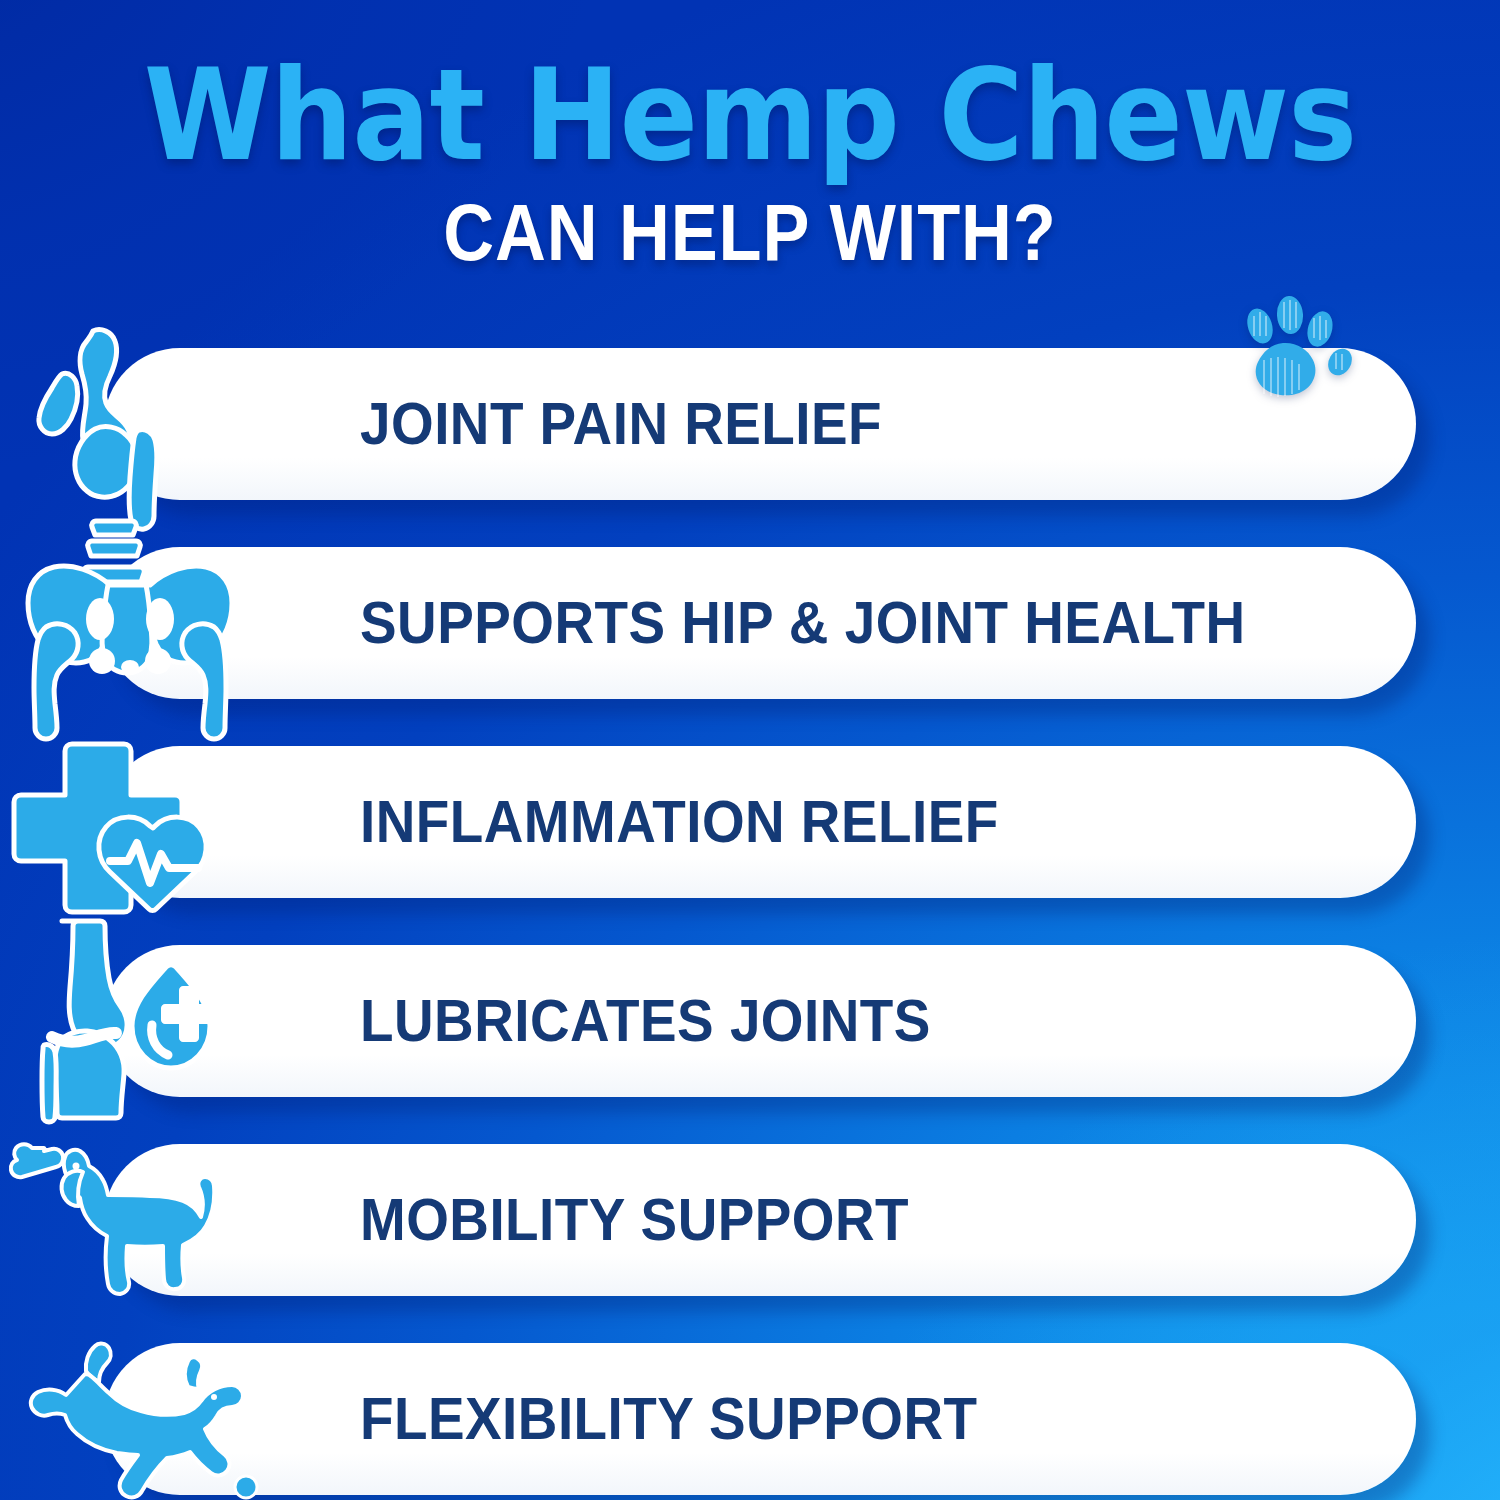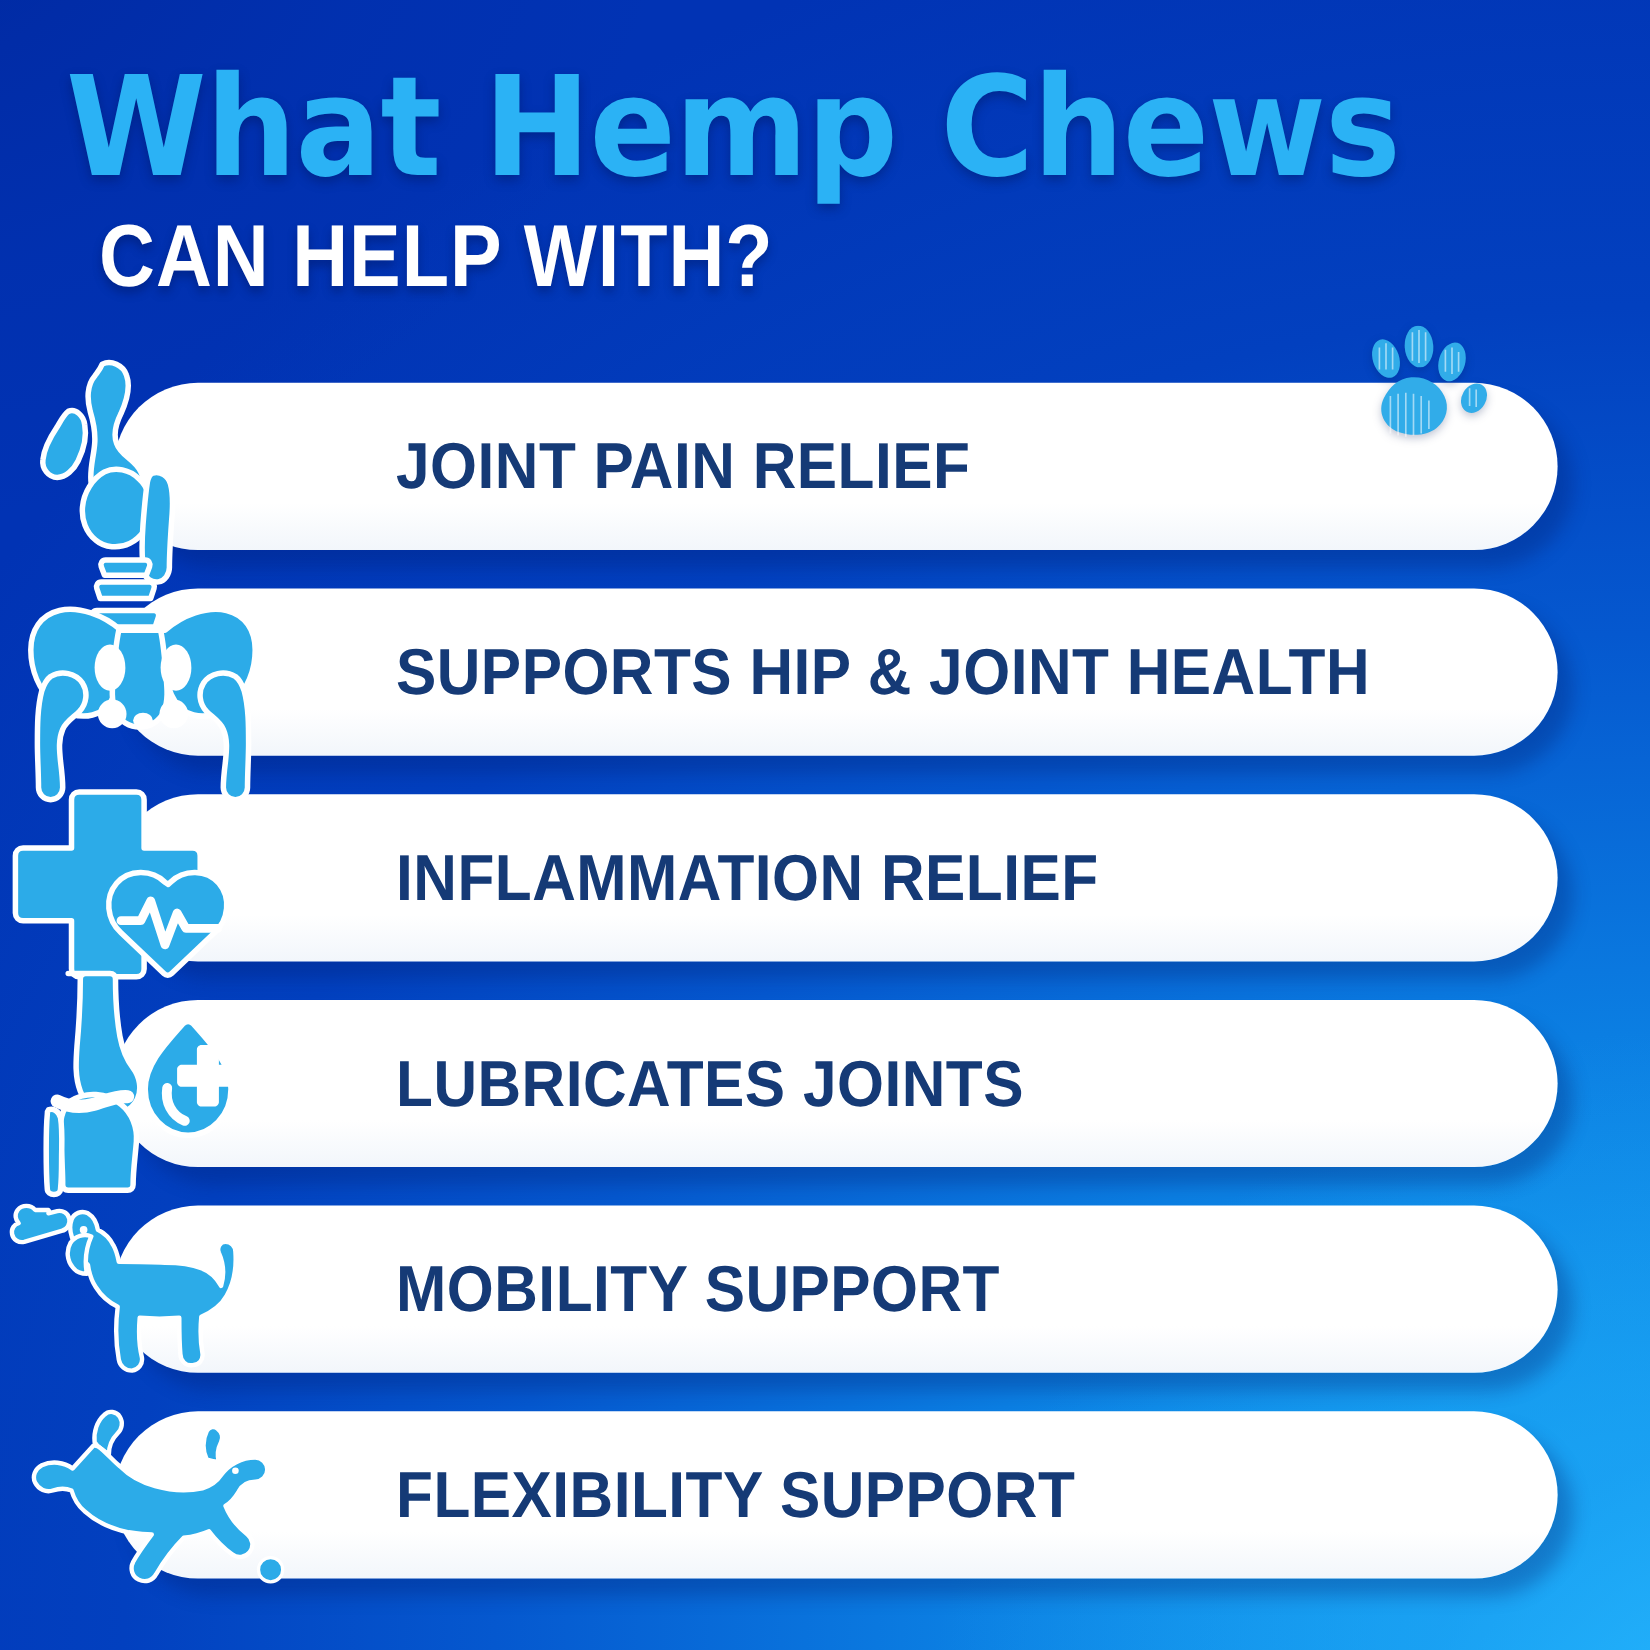--- a/index.html
+++ b/index.html
@@ -30,21 +30,21 @@
   #poster::after{
     content:"";
     position:absolute; inset:0;
     background:radial-gradient(70% 60% at -8% -10%, rgba(0,35,150,.75) 0%, rgba(0,40,160,.25) 45%, rgba(0,45,170,0) 70%);
     pointer-events:none;
   }
 
   
   .header{
     position:absolute; left:0; right:0; top:52px;
-    z-index:4;
+    text-align:center; z-index:4;
   }
   .title-main{
     font-family:"DejaVu Sans", sans-serif;
     font-weight:700;
     font-size:126px;
     line-height:1.02;
     letter-spacing:-1px;
     color:#2bb2f5;
     transform:scaleX(.92);
     text-shadow:0 5px 10px rgba(0,15,70,.35);
@@ -74,21 +74,21 @@
 
   
   .rows{
     position:absolute;
     left:0; right:0; top:348px;
     z-index:5;
   }
   .row{
     position:relative;
     height:152px;
-    margin-bottom:35px;
+    margin-bottom:47px;
   }
   .pill{
     position:absolute;
     left:104px; top:0;
     width:1312px; height:152px;
     background:linear-gradient(180deg,#ffffff 0%,#ffffff 72%,#f2f6fb 100%);
     border-radius:80px;
     box-shadow:14px 16px 16px rgba(0,28,105,.30);
   }
   .icon{

